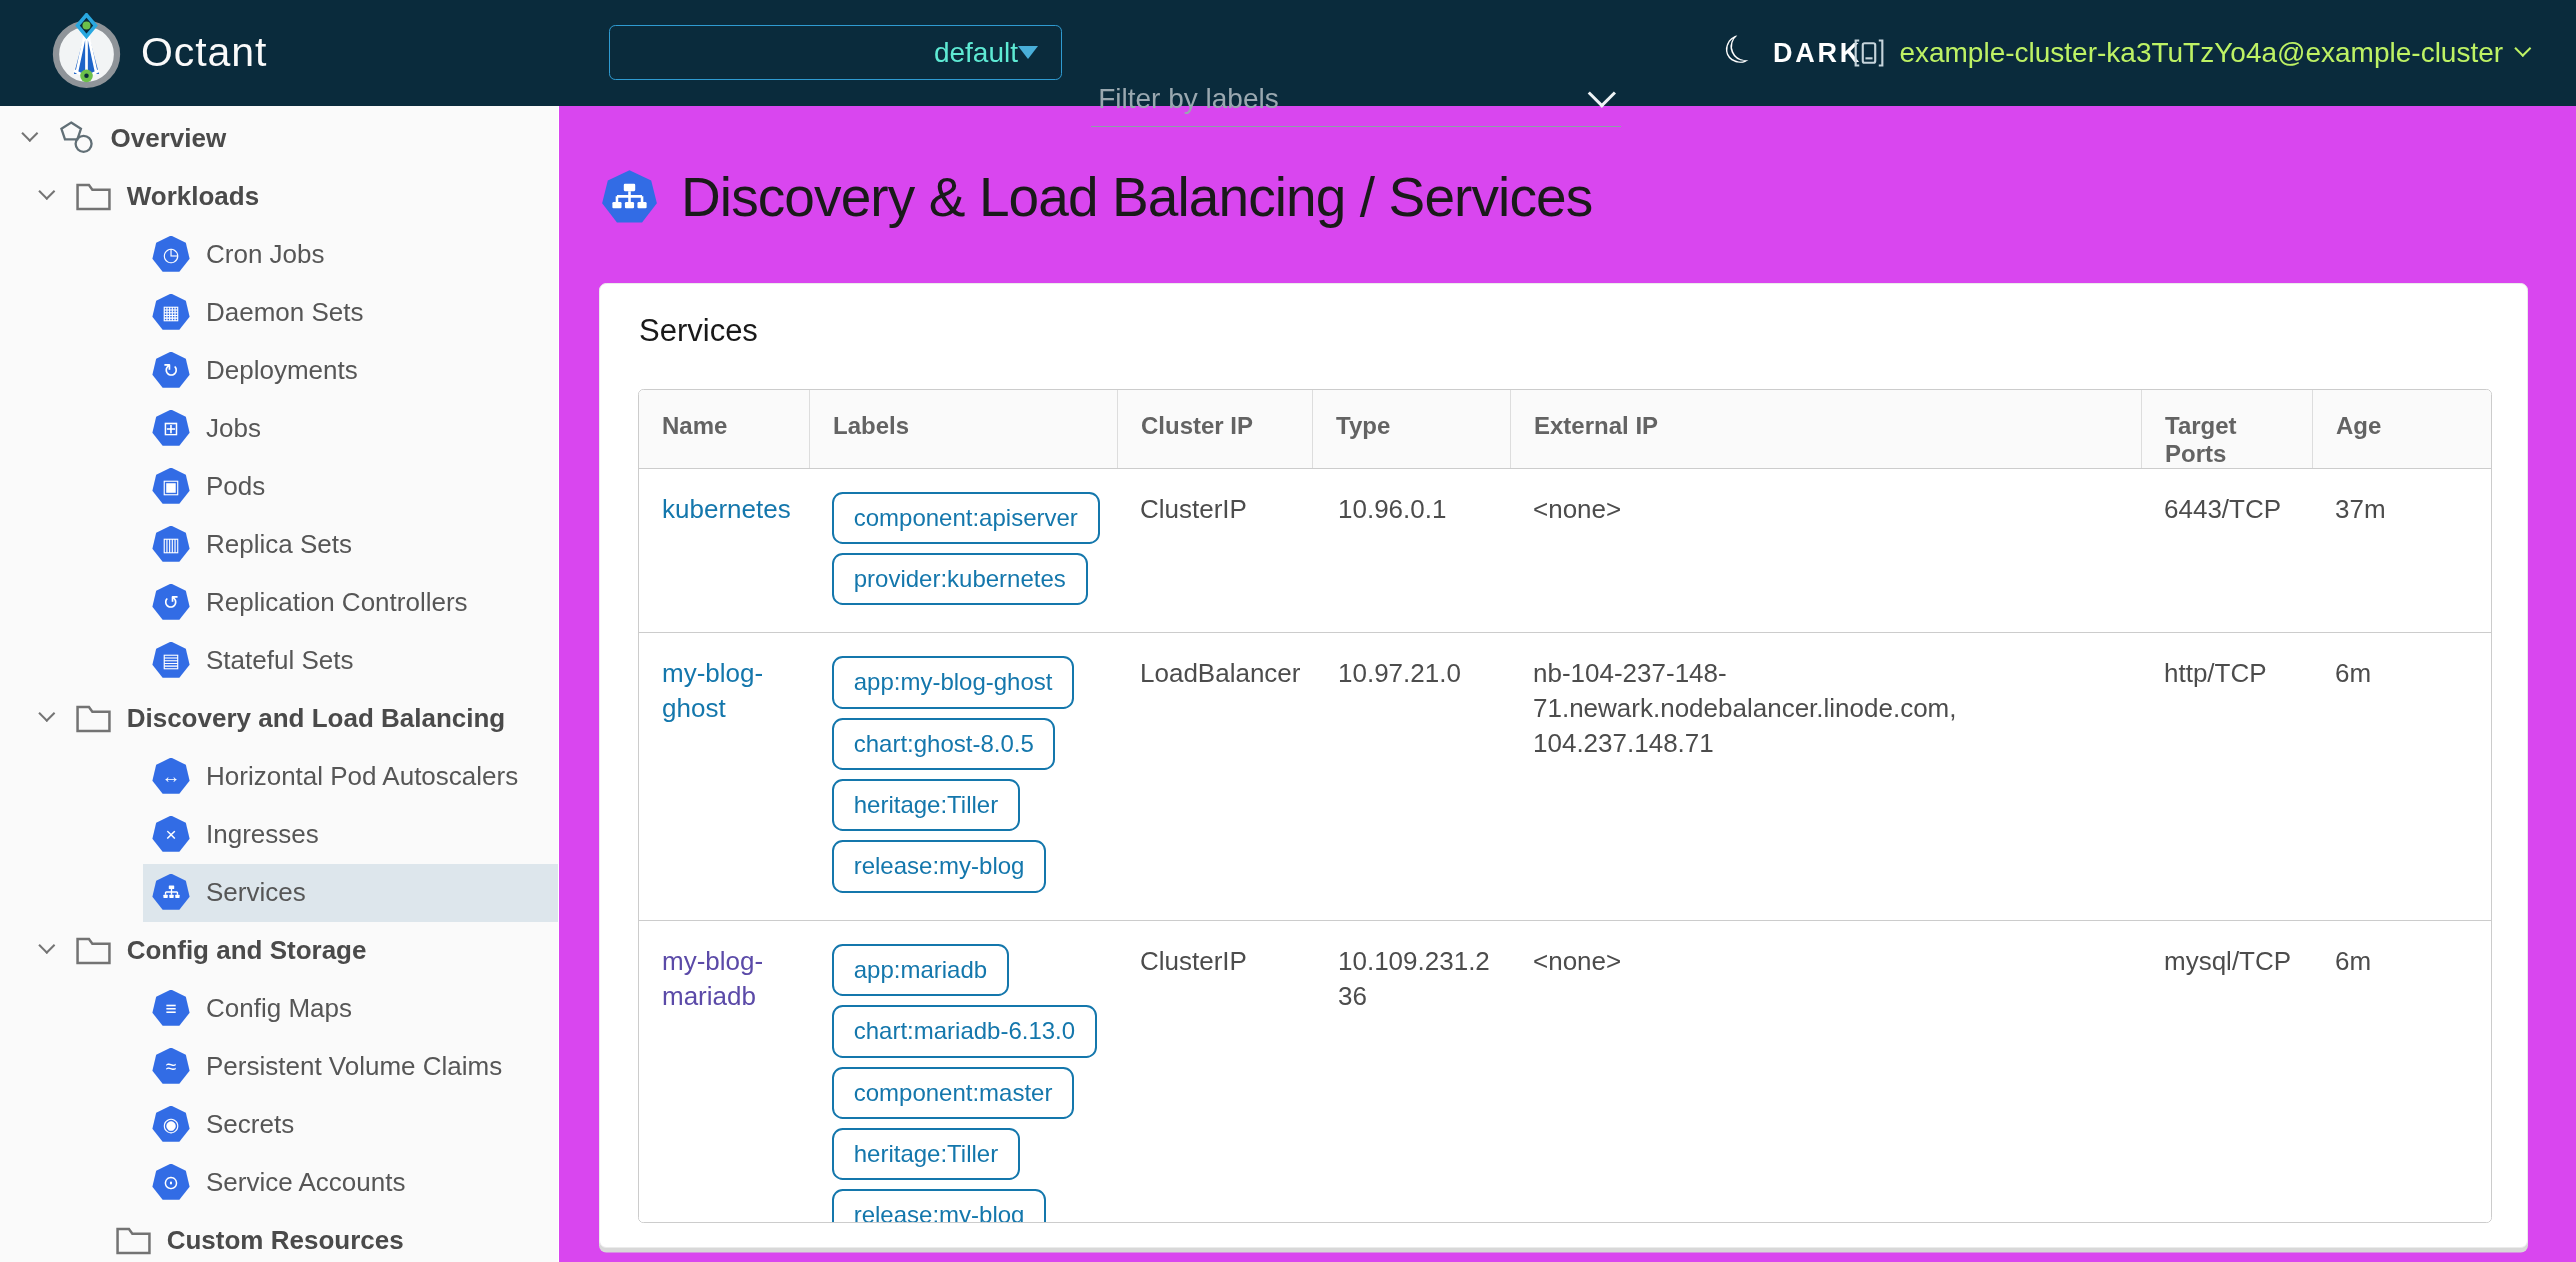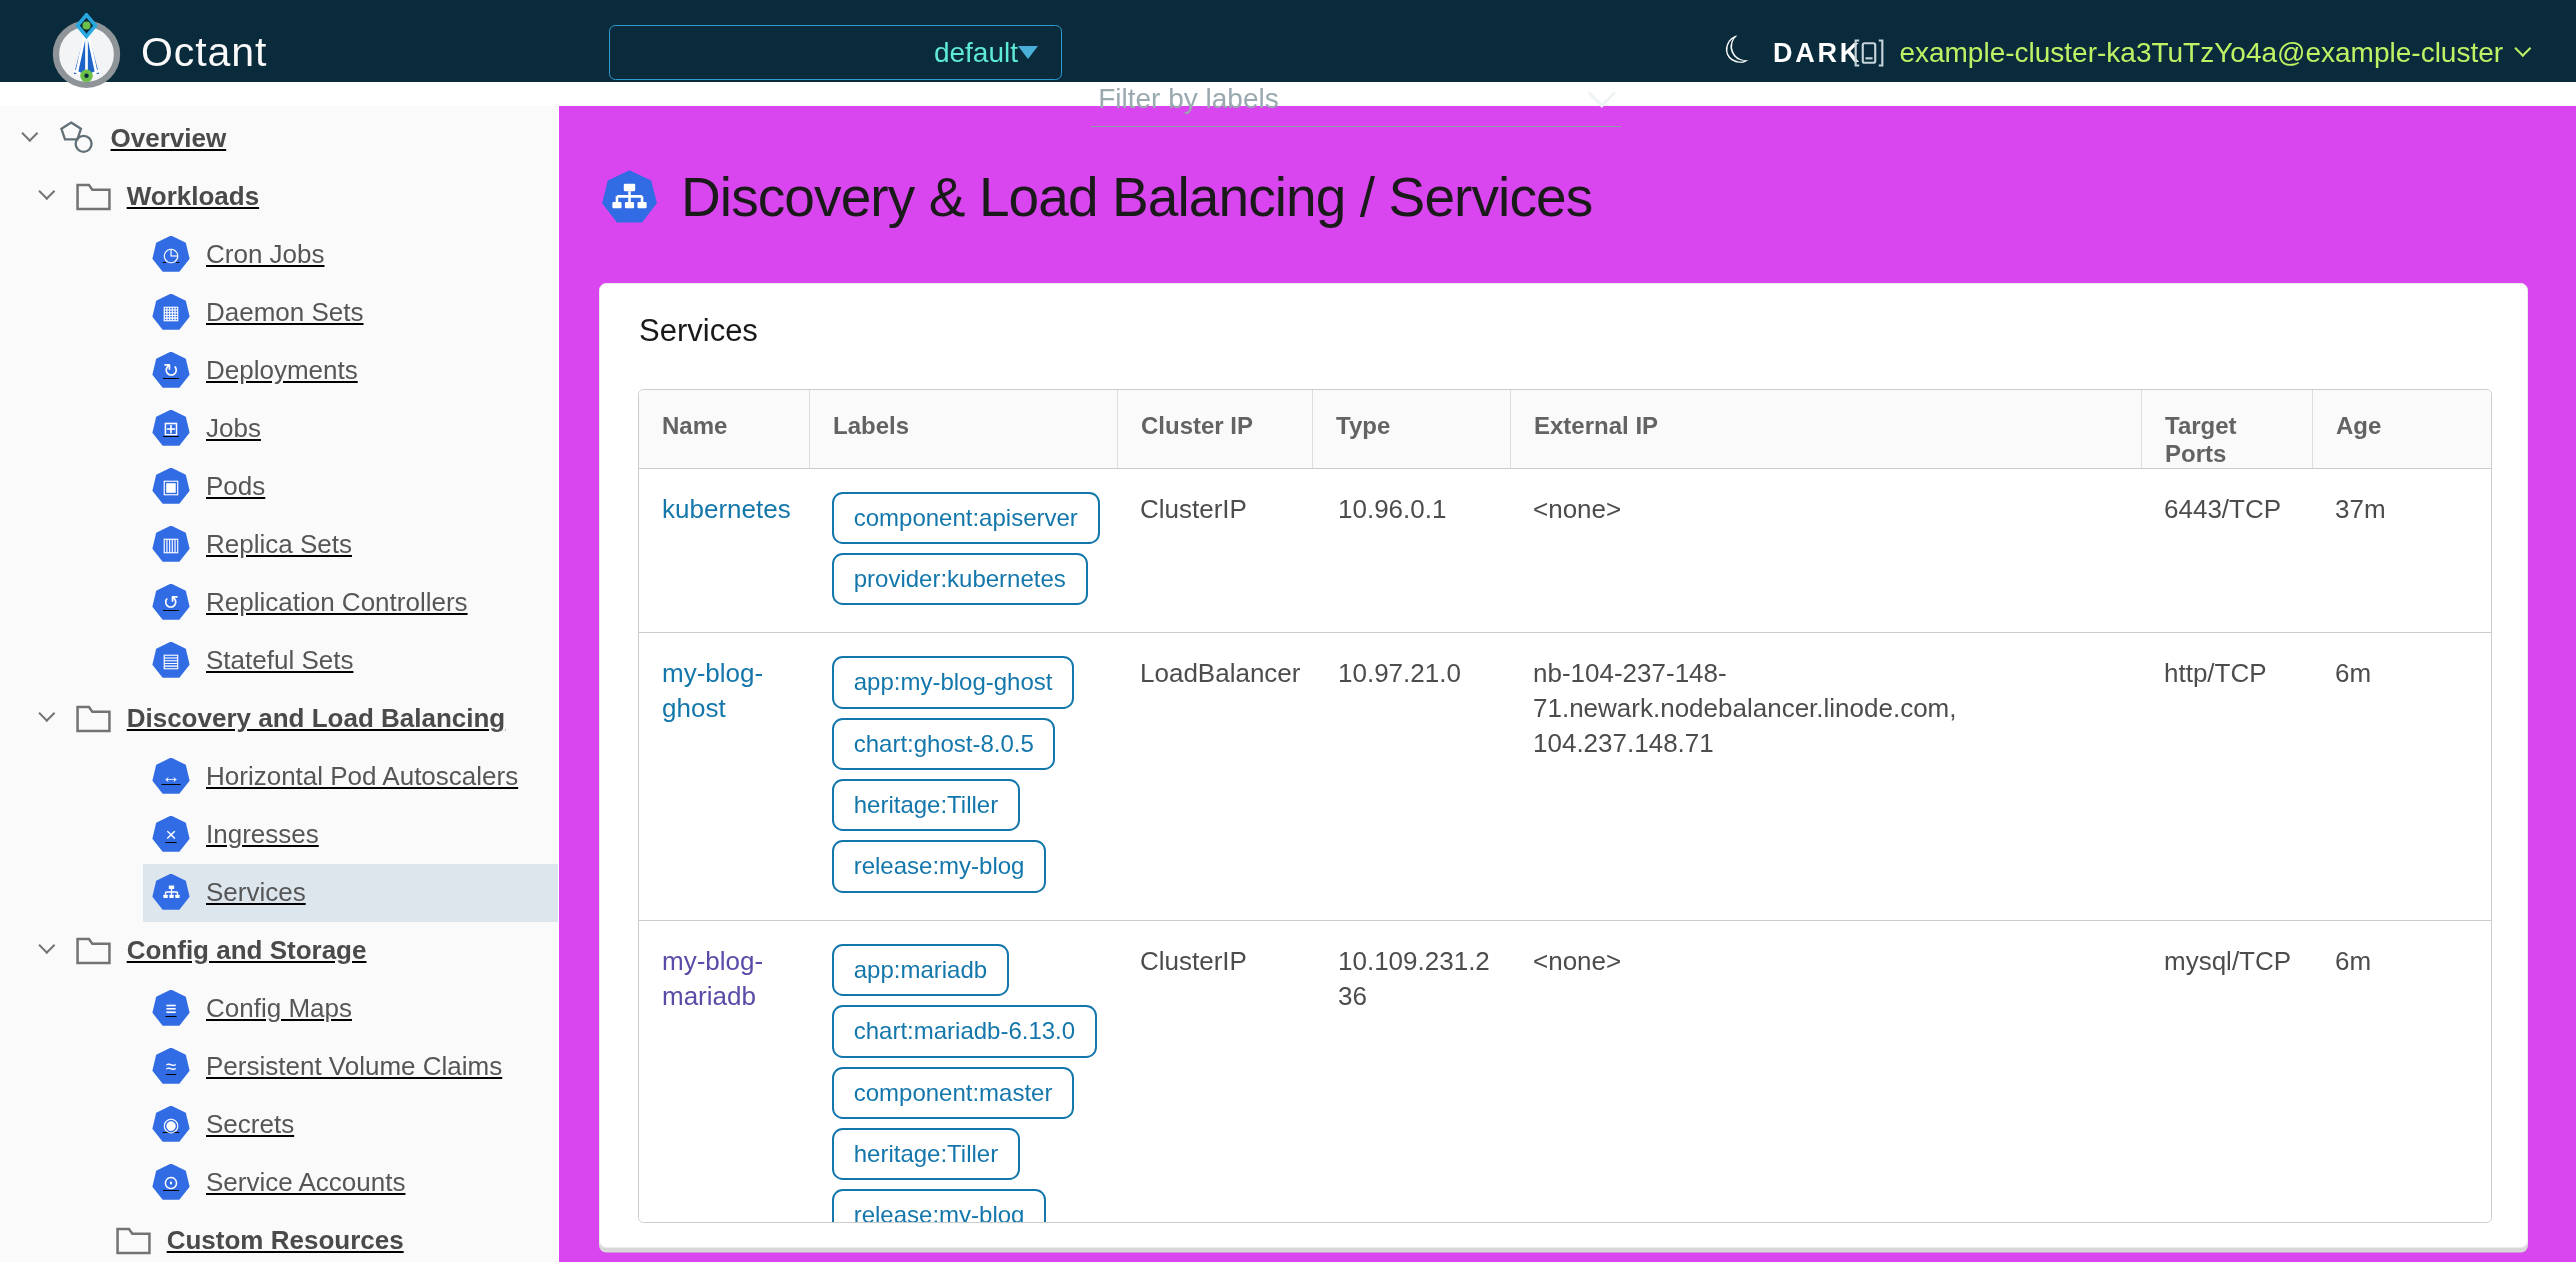--- a/index.html
+++ b/index.html
@@ -1,20 +1,20 @@
 <!DOCTYPE html>
 <html style="font-size:14.3px"><head>
 <meta charset="utf-8">
 <style>
   * { margin:0; padding:0; box-sizing:border-box; }
   html,body { width:2576px; height:1263px; overflow:hidden; background:#fff;
               font-family:"Liberation Sans", sans-serif; }
 
   
-  .hdr { position:absolute; left:0; top:0; width:2576px; height:82px;
+  .hdr { position:absolute; left:0; top:0; width:2576px; height:106px;
          background:#0a2b3c; z-index:5; }
   .logo { position:absolute; left:47px; top:13.4px; width:79px; height:79px; }
   .brand { position:absolute; left:141px; top:29px; color:#fafafa; font-size:41px;
            font-weight:400; letter-spacing:0.9px; }
   .ns-select { position:absolute; left:609px; top:25px; width:453px; height:55px;
                border:1.8px solid #2f9bd1; border-radius:6.3px; display:flex;
                align-items:center; padding:0 23px 0 27px; cursor:pointer; }
   .ns-select .val { color:#5eead4; font-size:28px; flex:1;text-align:right; }
   .tri-down { width:0; height:0; border-left:10.7px solid transparent;
               border-right:10.7px solid transparent; border-top:13.4px solid #49afd9; }
@@ -30,21 +30,21 @@
           align-items:center; gap:16px; color:#fff; cursor:pointer; }
   .dark .moon { font-size:38px; transform:rotate(-24deg); margin-top:-5.4px; }
   .dark .lbl { font-size:27px; font-weight:700; letter-spacing:2.7px; }
   .cluster { position:absolute; right:47px; top:0; height:106px; display:flex;
              align-items:center; gap:14.3px; color:#bef264; cursor:pointer; }
   .cluster .txt { font-size:28px; }
   .cluster .chev { width:11.6px; height:11.6px; border-width:2.2px; margin-top:-5.4px; }
 
   
   .side { position:absolute; left:0; top:106px; width:558px; bottom:0;
-          background:#fafafa; padding-top:3.6px; overflow:hidden;text-decoration:underline; }
+          background:#fafafa; padding-top:3.6px; overflow:hidden; }
   .nrow { display:flex; align-items:center; height:58px; color:#565656;
           font-size:26px; cursor:pointer; }
   .nrow .chevbox { width:39px; display:flex; justify-content:center; color:#747474; }
   .nrow .chevbox .chev { width:11.6px; height:11.6px; border-width:2.2px; margin-top:-5.4px; }
   .nrow.root { padding-left:10.7px; }
   .nrow.root .icon { width:43px; margin:0 10.7px 0 7.2px; }
   .nrow.grp  { padding-left:27px; }
   .nrow.grp .icon { width:41px; margin:0 12.5px 0 7.2px; }
   .nrow.grp-plain { padding-left:106px; }
   .nrow.grp-plain .icon { width:41px; margin:0 12.5px 0 7.2px; }

